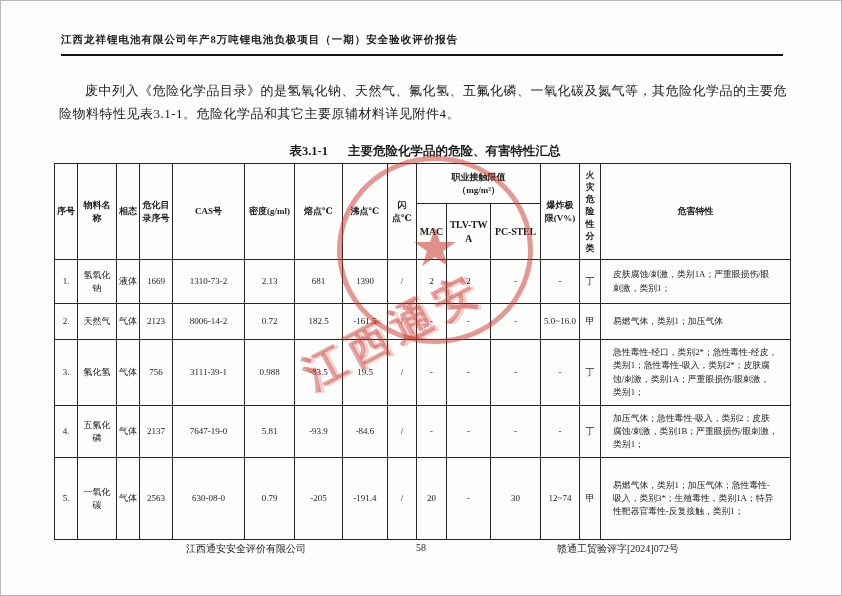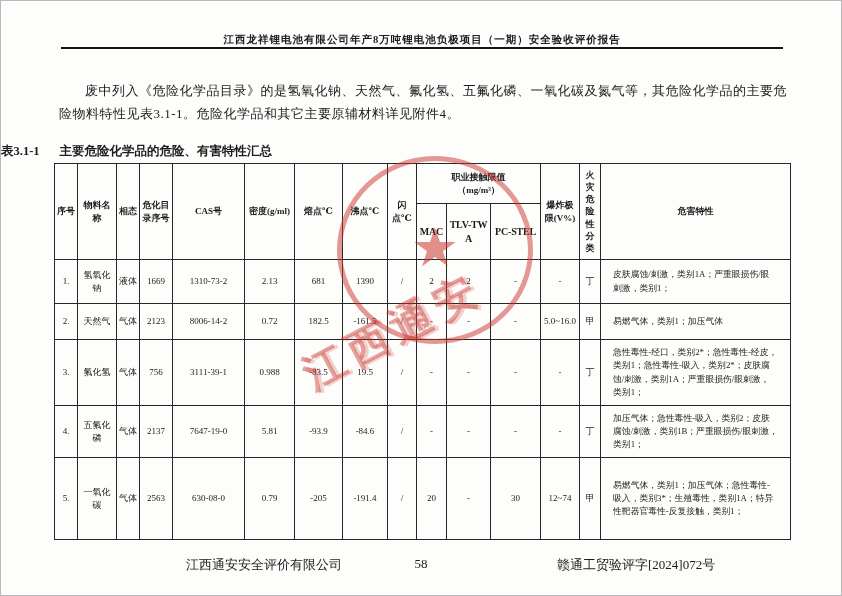--- a/index.html
+++ b/index.html
@@ -5,32 +5,32 @@
   html,body { margin:0; padding:0; background:#ffffff; }
   .page {
     position:relative; width:840px; height:594px;
     border:1px solid #b9b9b9; background:#fdfdfb;
     font-family:"Liberation Serif","DejaVu Serif",serif;
     color:#1c1c1c; overflow:hidden;
   }
   
   .doc-header {
     position:absolute; top:32px; left:60px; right:58px;
-    text-align:center; font-size:10.5px; font-weight:bold; letter-spacing:1px;
-    border-bottom:2px solid #141414;
+    text-align:left; font-size:10.5px; font-weight:bold; letter-spacing:1px;
+    padding-bottom:7px; border-bottom:2px solid #141414;
   }
   
   .para {
     position:absolute; top:78px; left:58px; right:46px; margin:0;
     font-size:13px; line-height:1.8; text-indent:2em; letter-spacing:0.5px;
   }
   
   .table-title {
-    position:absolute; top:142px; left:0; right:0;
-    text-align:left; font-weight:bold; font-size:12.5px;
+    position:absolute; top:142px; left:8px; right:0;
+    text-align:center; font-weight:bold; font-size:12.5px;
   }
   .table-title .num { margin-right:20px; }
   
   .main-table {
     position:absolute; top:162px; left:53px;
     width:736px; border-collapse:collapse; table-layout:fixed;
     font-size:9px;
   }
   .main-table th, .main-table td {
     border:1px solid #262626; padding:1px 2px;
@@ -38,21 +38,21 @@
     word-break:break-all; overflow:hidden;
   }
   .main-table th { font-weight:bold; line-height:1.35; }
   .main-table td { line-height:1.35; }
   tr.head-top { height:40px; }
   tr.head-sub { height:56px; }
   tr.head-sub th { font-size:10px; letter-spacing:-0.2px; }
   th.occ .blk { display:block; }
   td.hazard { text-align:left; padding:2px 12px; line-height:1.5; font-size:8.8px; }
   
-  .footer { position:absolute; bottom:26px; left:0; right:0; height:13px; font-size:13px; }
+  .footer { position:absolute; bottom:40px; left:0; right:0; height:13px; font-size:10px; }
   .footer-company { position:absolute; left:185px; }
   .footer-page { position:absolute; left:50%; transform:translateX(-50%); }
   .footer-doc { position:absolute; left:556px; }
   
   .stamp {
     position:absolute; left:336px; top:155px; width:186px; height:178px;
     border:5px solid rgba(201,52,44,0.5); border-radius:50%;
     pointer-events:none;
   }
   .stamp-star {

